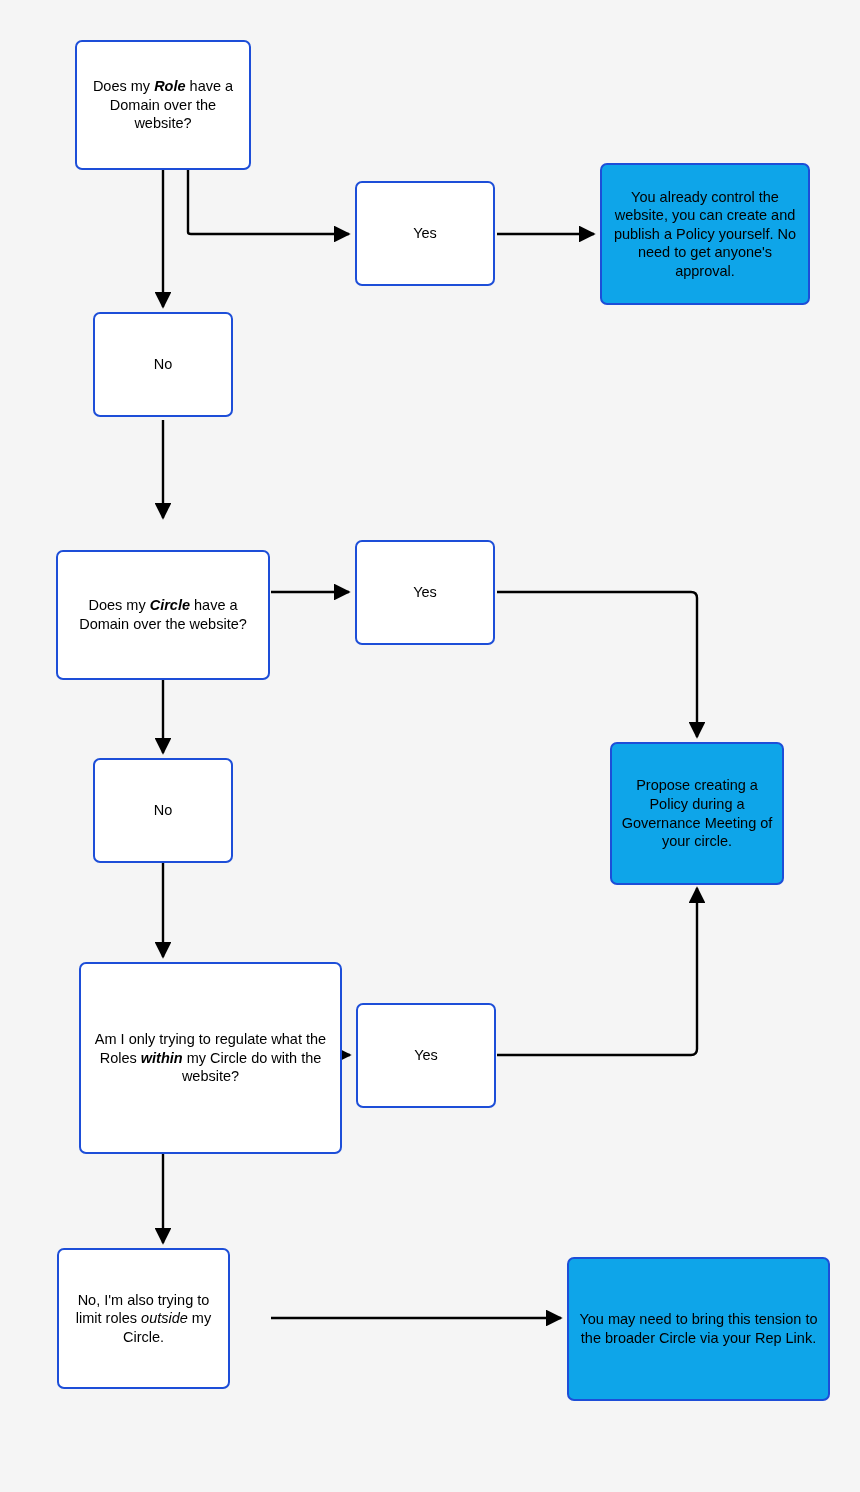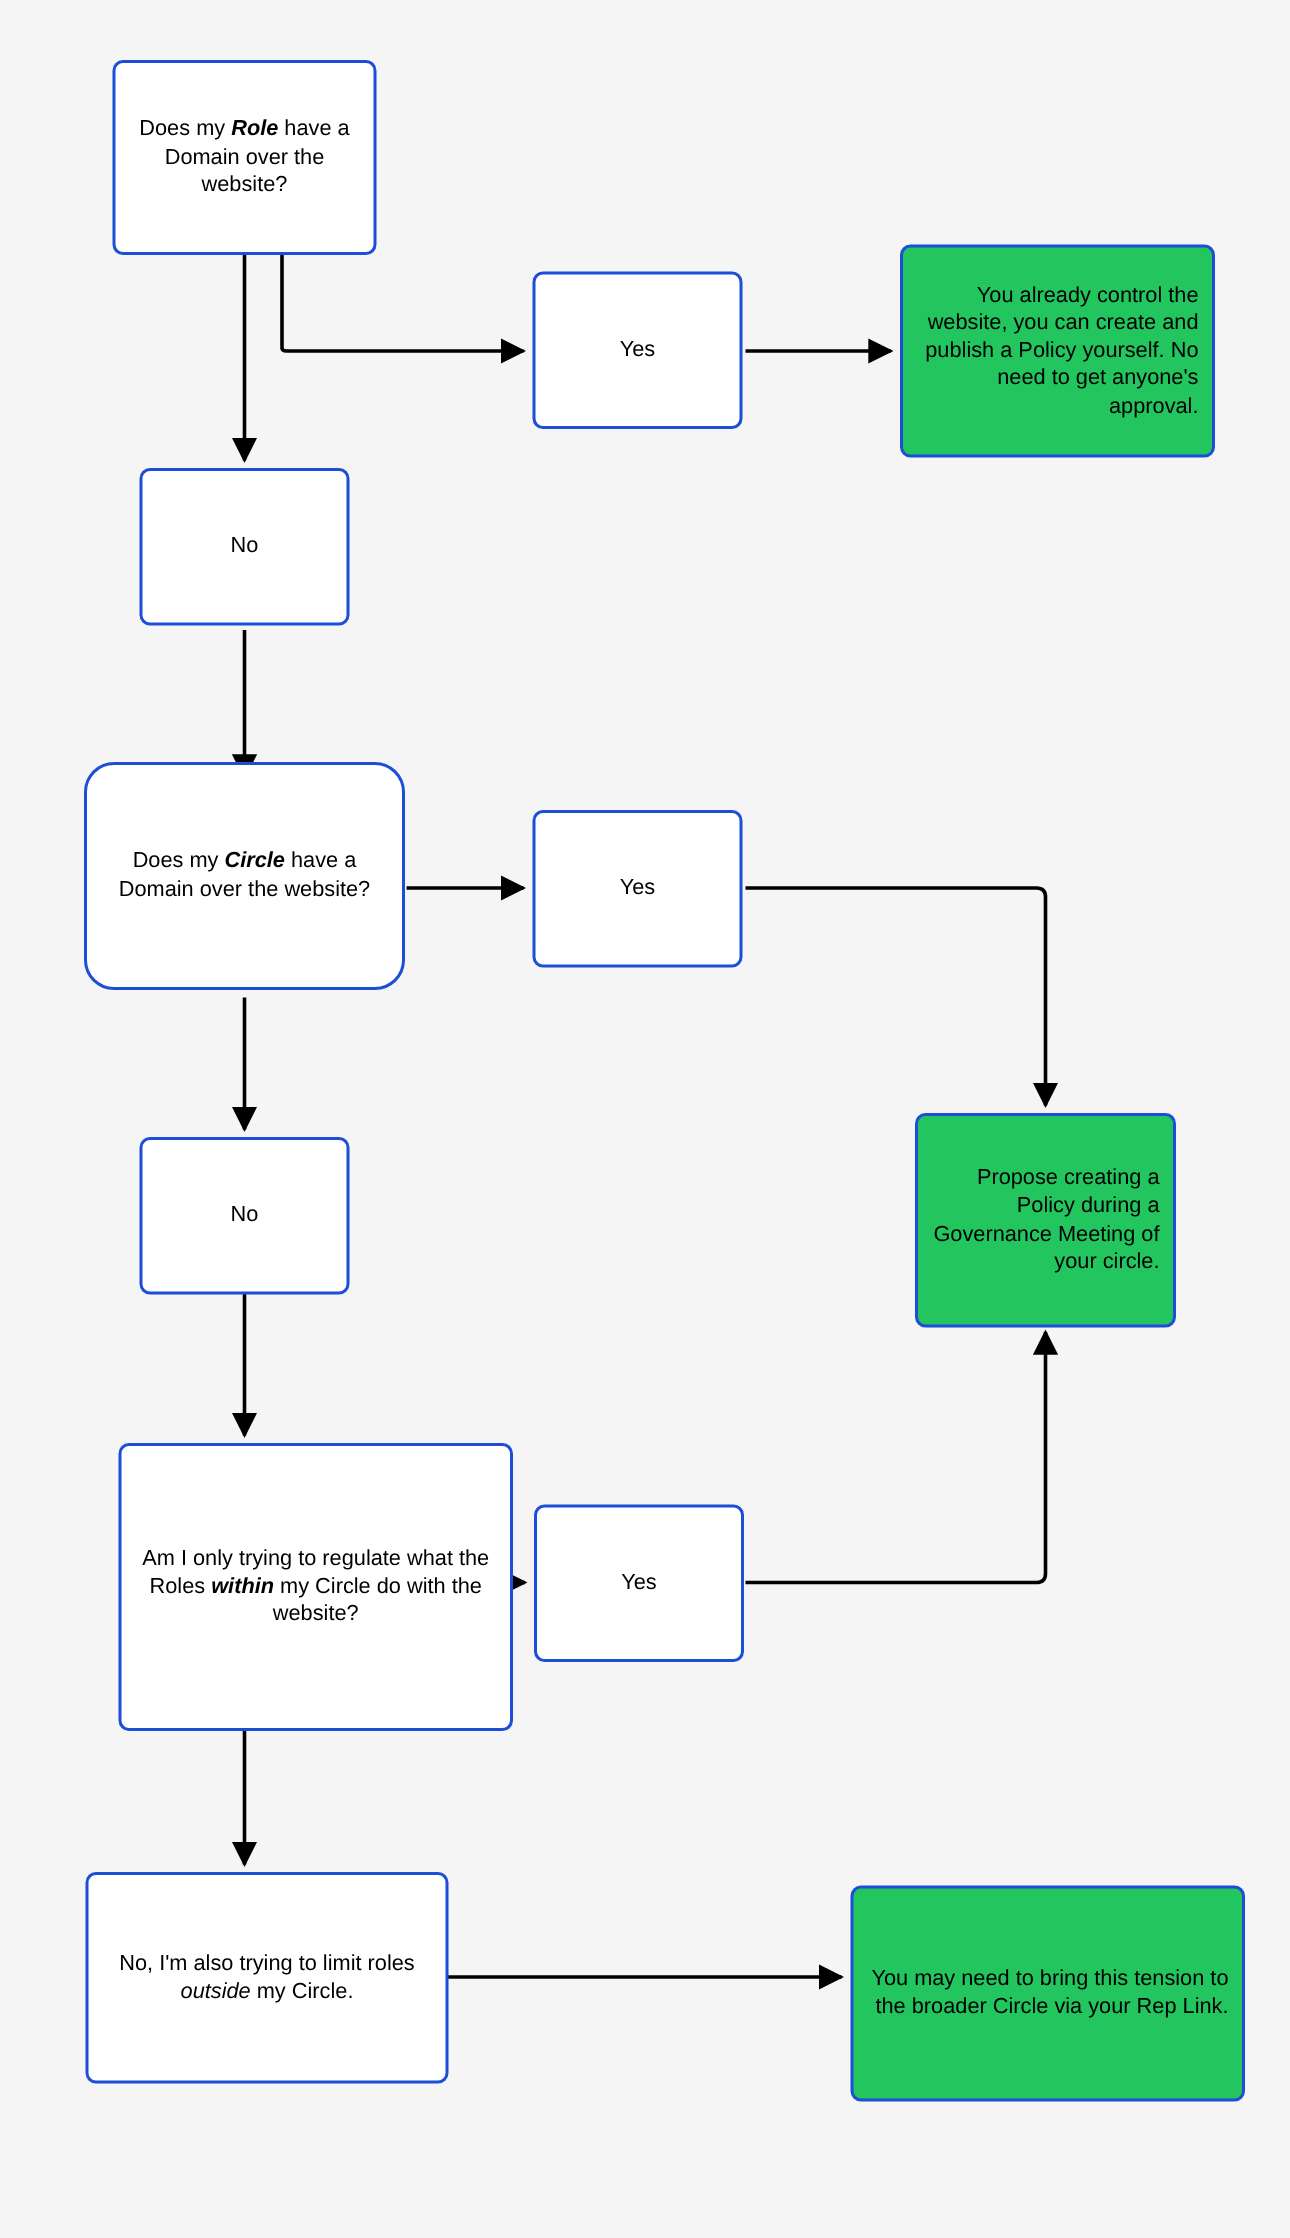--- a/index.html
+++ b/index.html
@@ -35,21 +35,21 @@
     font-size: 14.5px;
     line-height: 1.28;
     color: #000000;
     z-index: 2;
   }
   .node .txt {
     padding: 0 9px;
     width: 100%;
   }
   .node.white { background: #ffffff; }
-  .node.blue  { background: #22c55e; text-align: right; }
+  .node.blue  { background: #0ea5e9; }
   .node b { font-weight: bold; font-style: italic; }
   .node i { font-style: italic; }
 </style>
 </head>
 <body>
 
 <div id="canvas">
 
   <svg id="edges" viewBox="0 0 860 1492" width="860" height="1492">
     <defs>
@@ -94,21 +94,21 @@
   </div>
 
   <div class="node blue" style="left:600px; top:163px; width:210px; height:142px;">
     <span class="txt">You already control the website, you can create and publish a Policy yourself. No need to get anyone's approval.</span>
   </div>
 
   <div class="node white" style="left:93px; top:312px; width:140px; height:105px;">
     <span class="txt">No</span>
   </div>
 
-  <div class="node white" style="left:56px; top:508px; width:214px; height:152px;border-radius:20px;">
+  <div class="node white" style="left:56px; top:550px; width:214px; height:130px;">
     <span class="txt">Does my <b>Circle</b> have a Domain over the website?</span>
   </div>
 
   <div class="node white" style="left:355px; top:540px; width:140px; height:105px;">
     <span class="txt">Yes</span>
   </div>
 
   <div class="node blue" style="left:610px; top:742px; width:174px; height:143px;">
     <span class="txt">Propose creating a Policy during a Governance Meeting of your circle.</span>
   </div>
@@ -118,21 +118,21 @@
   </div>
 
   <div class="node white" style="left:31px; top:962px; width:263px; height:192px;margin-left:48px;">
     <span class="txt">Am I only trying to regulate what the Roles <b>within</b> my Circle do with the website?</span>
   </div>
 
   <div class="node white" style="left:356px; top:1003px; width:140px; height:105px;">
     <span class="txt">Yes</span>
   </div>
 
-  <div class="node white" style="left:57px; top:1248px; width:242px; height:141px;">
+  <div class="node white" style="left:57px; top:1248px; width:173px; height:141px;">
     <span class="txt">No, I'm also trying to limit roles <i>outside</i> my Circle.</span>
   </div>
 
   <div class="node blue" style="left:567px; top:1257px; width:263px; height:144px;">
     <span class="txt">You may need to bring this tension to the broader Circle via your Rep Link.</span>
   </div>
 
 </div>
 
 </body></html>

